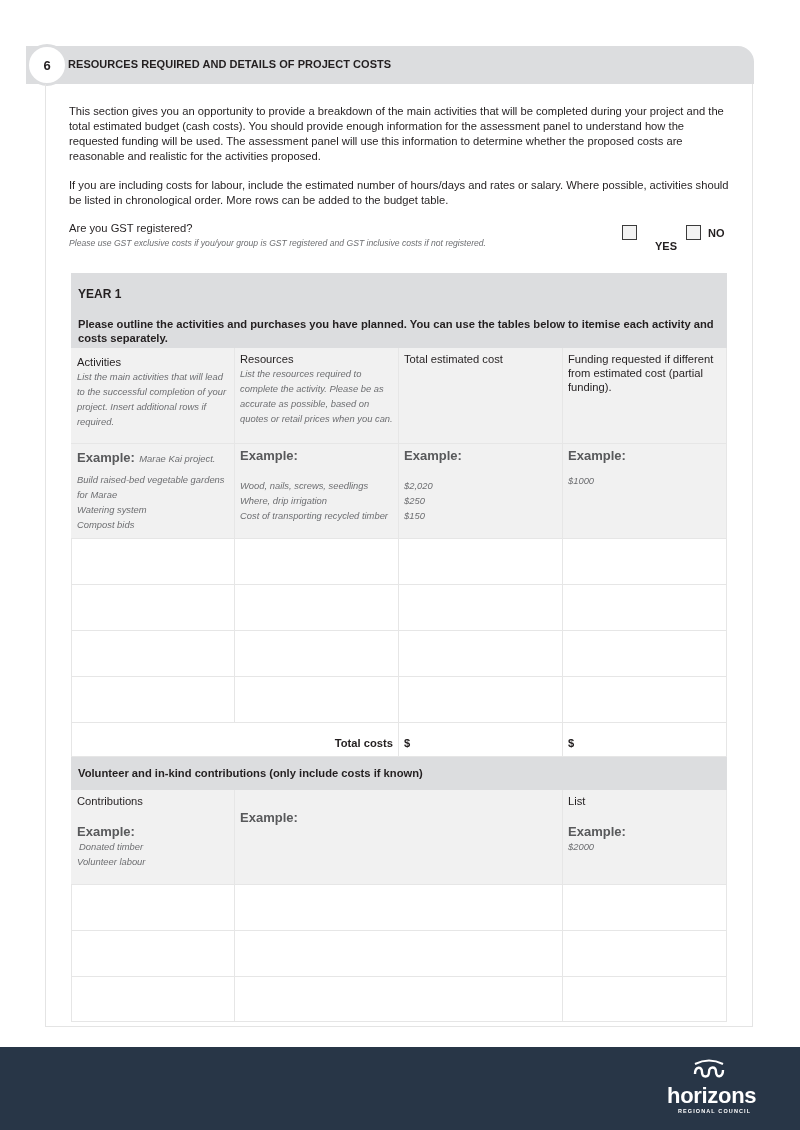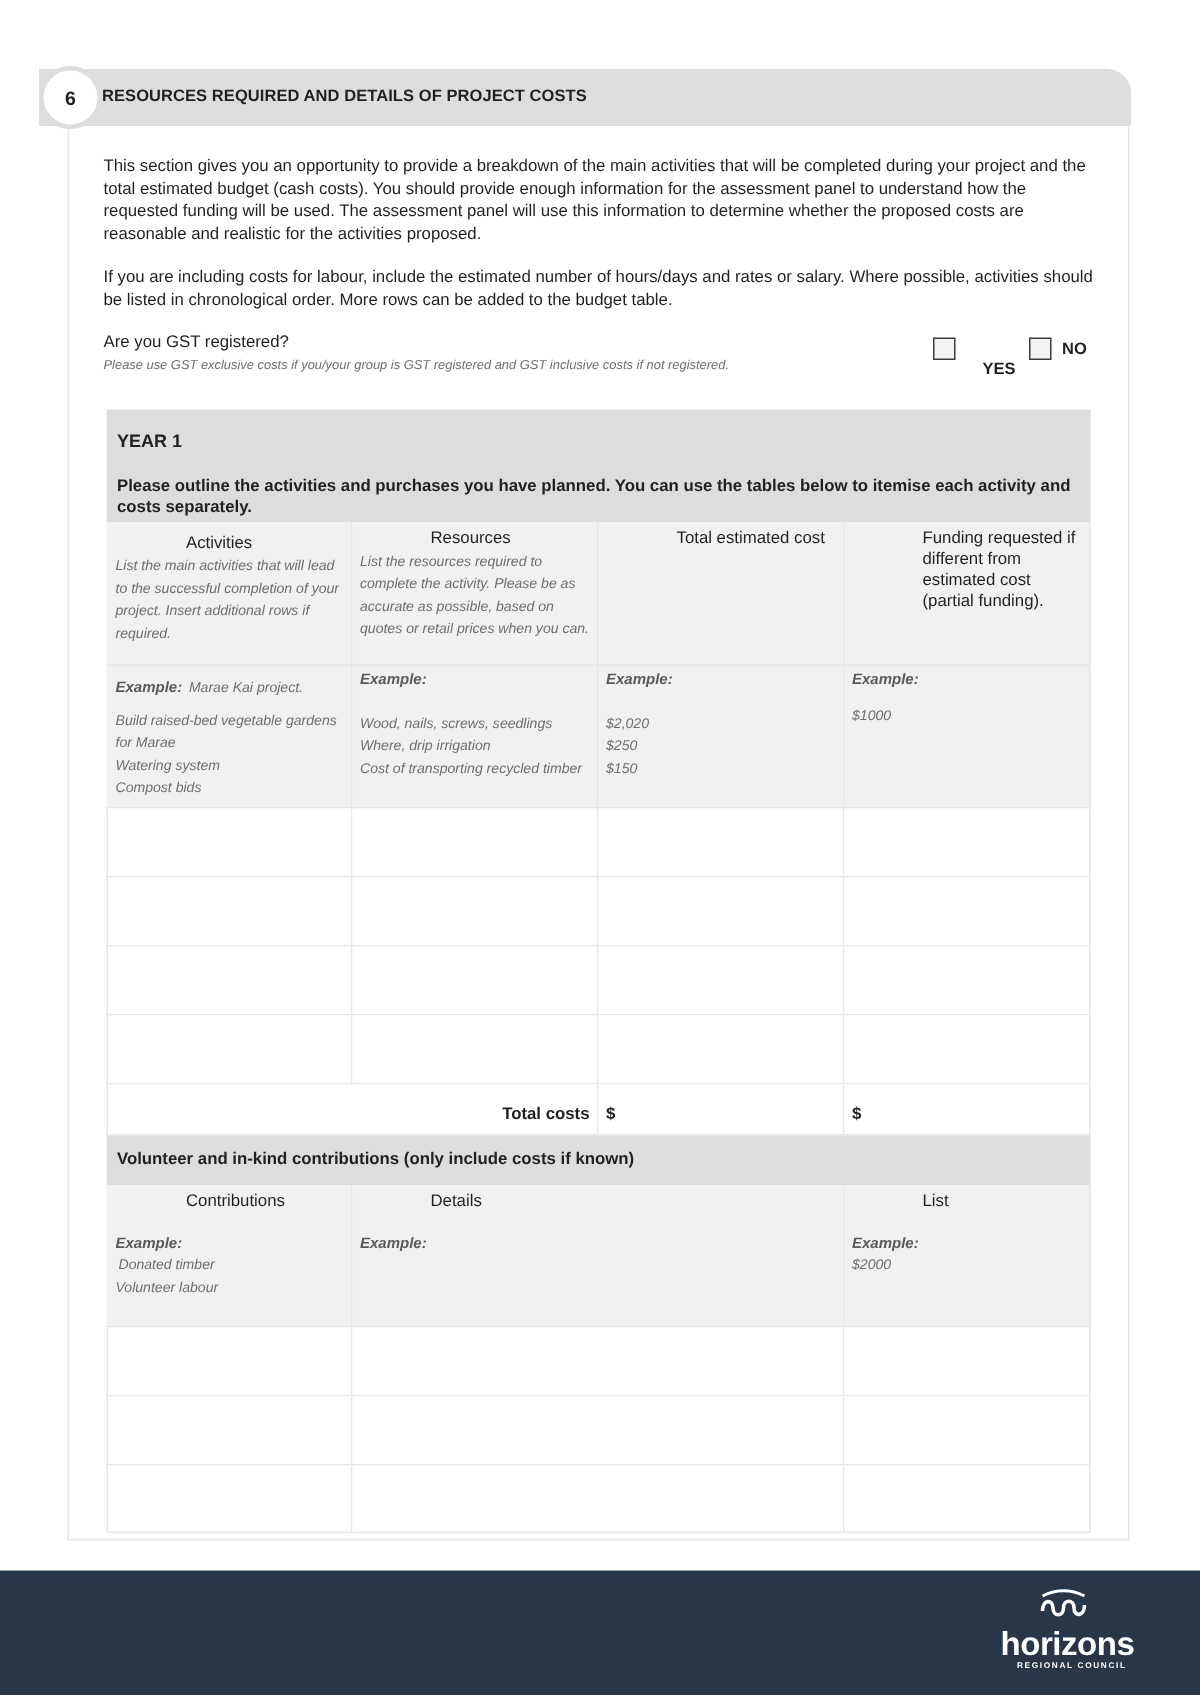--- a/index.html
+++ b/index.html
@@ -28,23 +28,23 @@
     position: absolute; left: 69px; width: 665px; font-size: 11.2px; line-height: 15px; color: #231f20;
   }
   .gst-q { position: absolute; left: 69px; top: 222px; font-size: 11.2px; }
   .gst-note { position: absolute; left: 69px; top: 238px; font-size: 8.6px; font-style: italic; color: #6d6e71; }
   .cb { position: absolute; width: 15px; height: 15px; border: 1.5px solid #3b3b3b; background: #f3f3f3; }
   .cb-label { position: absolute; font-size: 11px; font-weight: bold; }
   .gray-block { position: absolute; background: #dcdddf; }
   .cell { position: absolute; border-right: 1px solid #e6e6e6; border-bottom: 1px solid #e6e6e6; }
   .cell.shade { background: #f1f1f1; }
   .cell.white { background: #ffffff; }
-  .hdr { font-size: 11.2px; line-height: 14px; color: #231f20; margin-left: 47px; }
+  .hdr { font-size: 11.2px; line-height: 14px; color: #231f20; }
   .sub { font-size: 9.4px; font-style: italic; color: #6d6e71; line-height: 15px; }
-  .ex-b { font-size: 10px; font-style: italic; font-weight: bold; color: #58595b; }
+  .ex-b { font-size: 13px; font-weight: bold; color: #58595b; }
   .ex { font-size: 9.4px; font-style: italic; color: #6d6e71; line-height: 15px; }
   .bold11 { font-size: 11.2px; font-weight: bold; }
 
   .footer {
     position: absolute; left: 0; top: 1047px; width: 800px; height: 83px; background: #283647;
   }
   .logo-word {
     position: absolute; left: 667px; top: 1083px; font-size: 22px; font-weight: bold;
     color: #ffffff; letter-spacing: -0.3px;
   }
@@ -150,21 +150,20 @@
 <div class="gray-block" style="left:71px; top:757px; width:656px; height:33px;"></div>
 <div class="bold11" style="position:absolute; left:78px; top:767px;">Volunteer and in-kind contributions  (only include costs if known)</div>
 
 <div class="cell shade" style="left:71px; top:790px; width:164px; height:95px; padding:4px 6px;">
   <div class="hdr">Contributions</div>
   <div class="ex-b" style="margin-top:16px;">Example:</div>
   <div class="ex" style="padding-left:2px;">Donated timber</div>
   <div class="ex">Volunteer labour</div>
 </div>
 <div class="cell shade" style="left:235px; top:790px; width:328px; height:95px; padding:4px 5px;">
-  <div class="hdr">Details</div>
   <div class="ex-b" style="margin-top:16px;">Example:</div>
 </div>
 <div class="cell shade" style="left:563px; top:790px; width:164px; height:95px; padding:4px 5px;">
   <div class="hdr">List</div>
   <div class="ex-b" style="margin-top:16px;">Example:</div>
   <div class="ex">$2000</div>
 </div>
 
 <div class="cell white" style="left:71px; top:885px; width:164px; height:46px;"></div>
 <div class="cell white" style="left:235px; top:885px; width:328px; height:46px;"></div>

